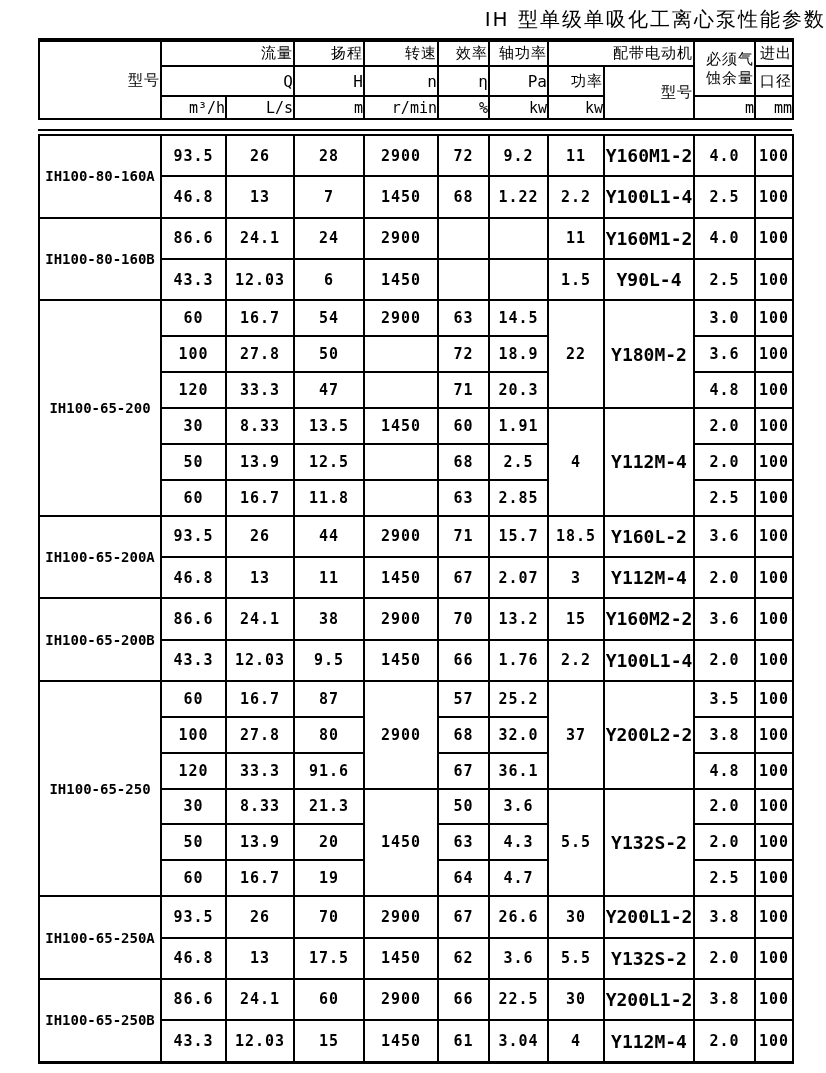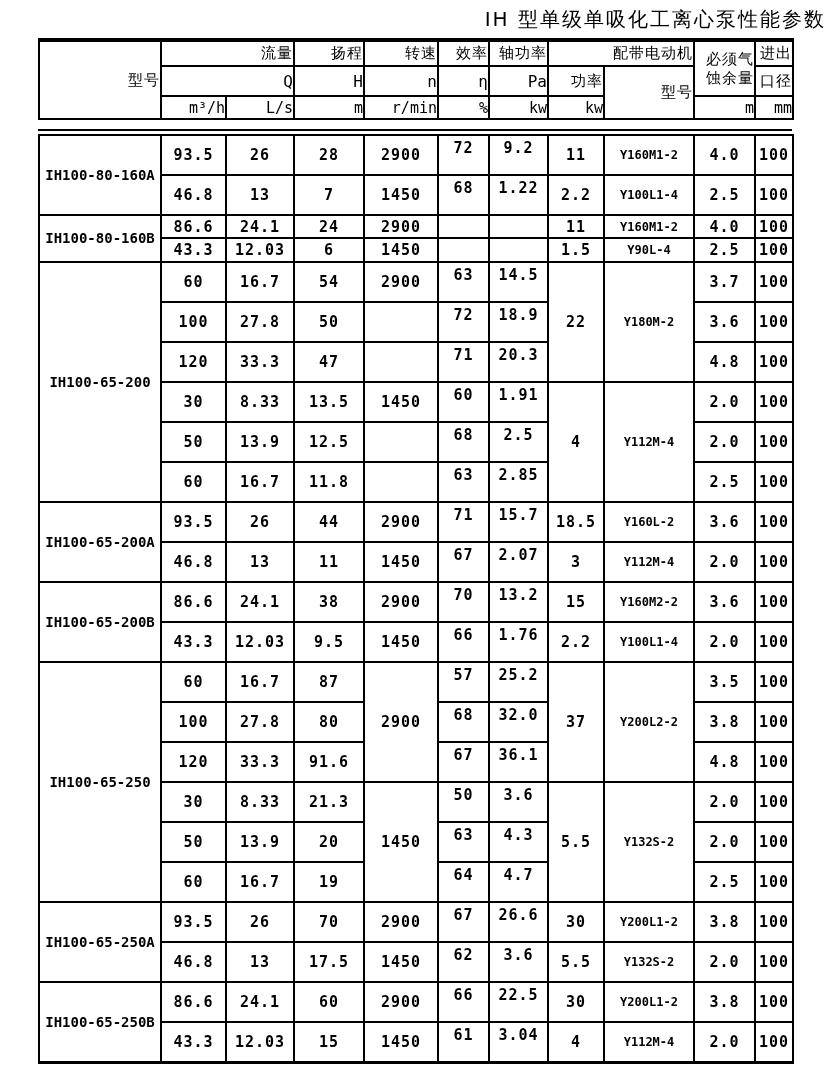--- a/index.html
+++ b/index.html
@@ -44,23 +44,23 @@
   .body-table {
     position: absolute; left: 38px; top: 134px; width: 754px; height: 930px;
     border: 2px solid #000; border-bottom: 3px solid #000;
   }
   .body-table td {
     text-align: center; vertical-align: middle;
     font-family: "DejaVu Sans Mono", monospace;
     font-weight: bold; font-size: 15px; letter-spacing: 1px;
   }
   .body-table td.c-model { font-size: 14px; letter-spacing: 0; margin-top: 48px; }
-  .body-table td.c-motor { font-size: 12px; letter-spacing: 0; }
+  .body-table td.c-motor { font-size: 18px; letter-spacing: 0; }
   
-  .body-table td.c-eff, .body-table td.c-shaft { padding-bottom: 14px; }
+  .body-table td.c-eff, .body-table td.c-shaft { }
 </style>
 </head>
 <body>
 
 <div class="page">
 
   <div class="doc-title">IH 型单级单吸化工离心泵性能参数</div>
 
   <table class="head-table">
     <colgroup>
@@ -185,21 +185,21 @@
         <tr>
           <td class="c-model" rowspan="6">IH100-65-200</td>
           <td class="c-q_m3h">60</td>
           <td class="c-q_ls">16.7</td>
           <td class="c-head">54</td>
           <td class="c-speed">2900</td>
           <td class="c-eff">63</td>
           <td class="c-shaft">14.5</td>
           <td class="c-power" rowspan="3">22</td>
           <td class="c-motor" rowspan="3">Y180M-2</td>
-          <td class="c-npsh">3.7</td>
+          <td class="c-npsh">3.0</td>
           <td class="c-port">100</td>
         </tr>
         <tr>
           <td class="c-q_m3h">100</td>
           <td class="c-q_ls">27.8</td>
           <td class="c-head">50</td>
           <td class="c-speed"></td>
           <td class="c-eff">72</td>
           <td class="c-shaft">18.9</td>
           <td class="c-npsh">3.6</td>

